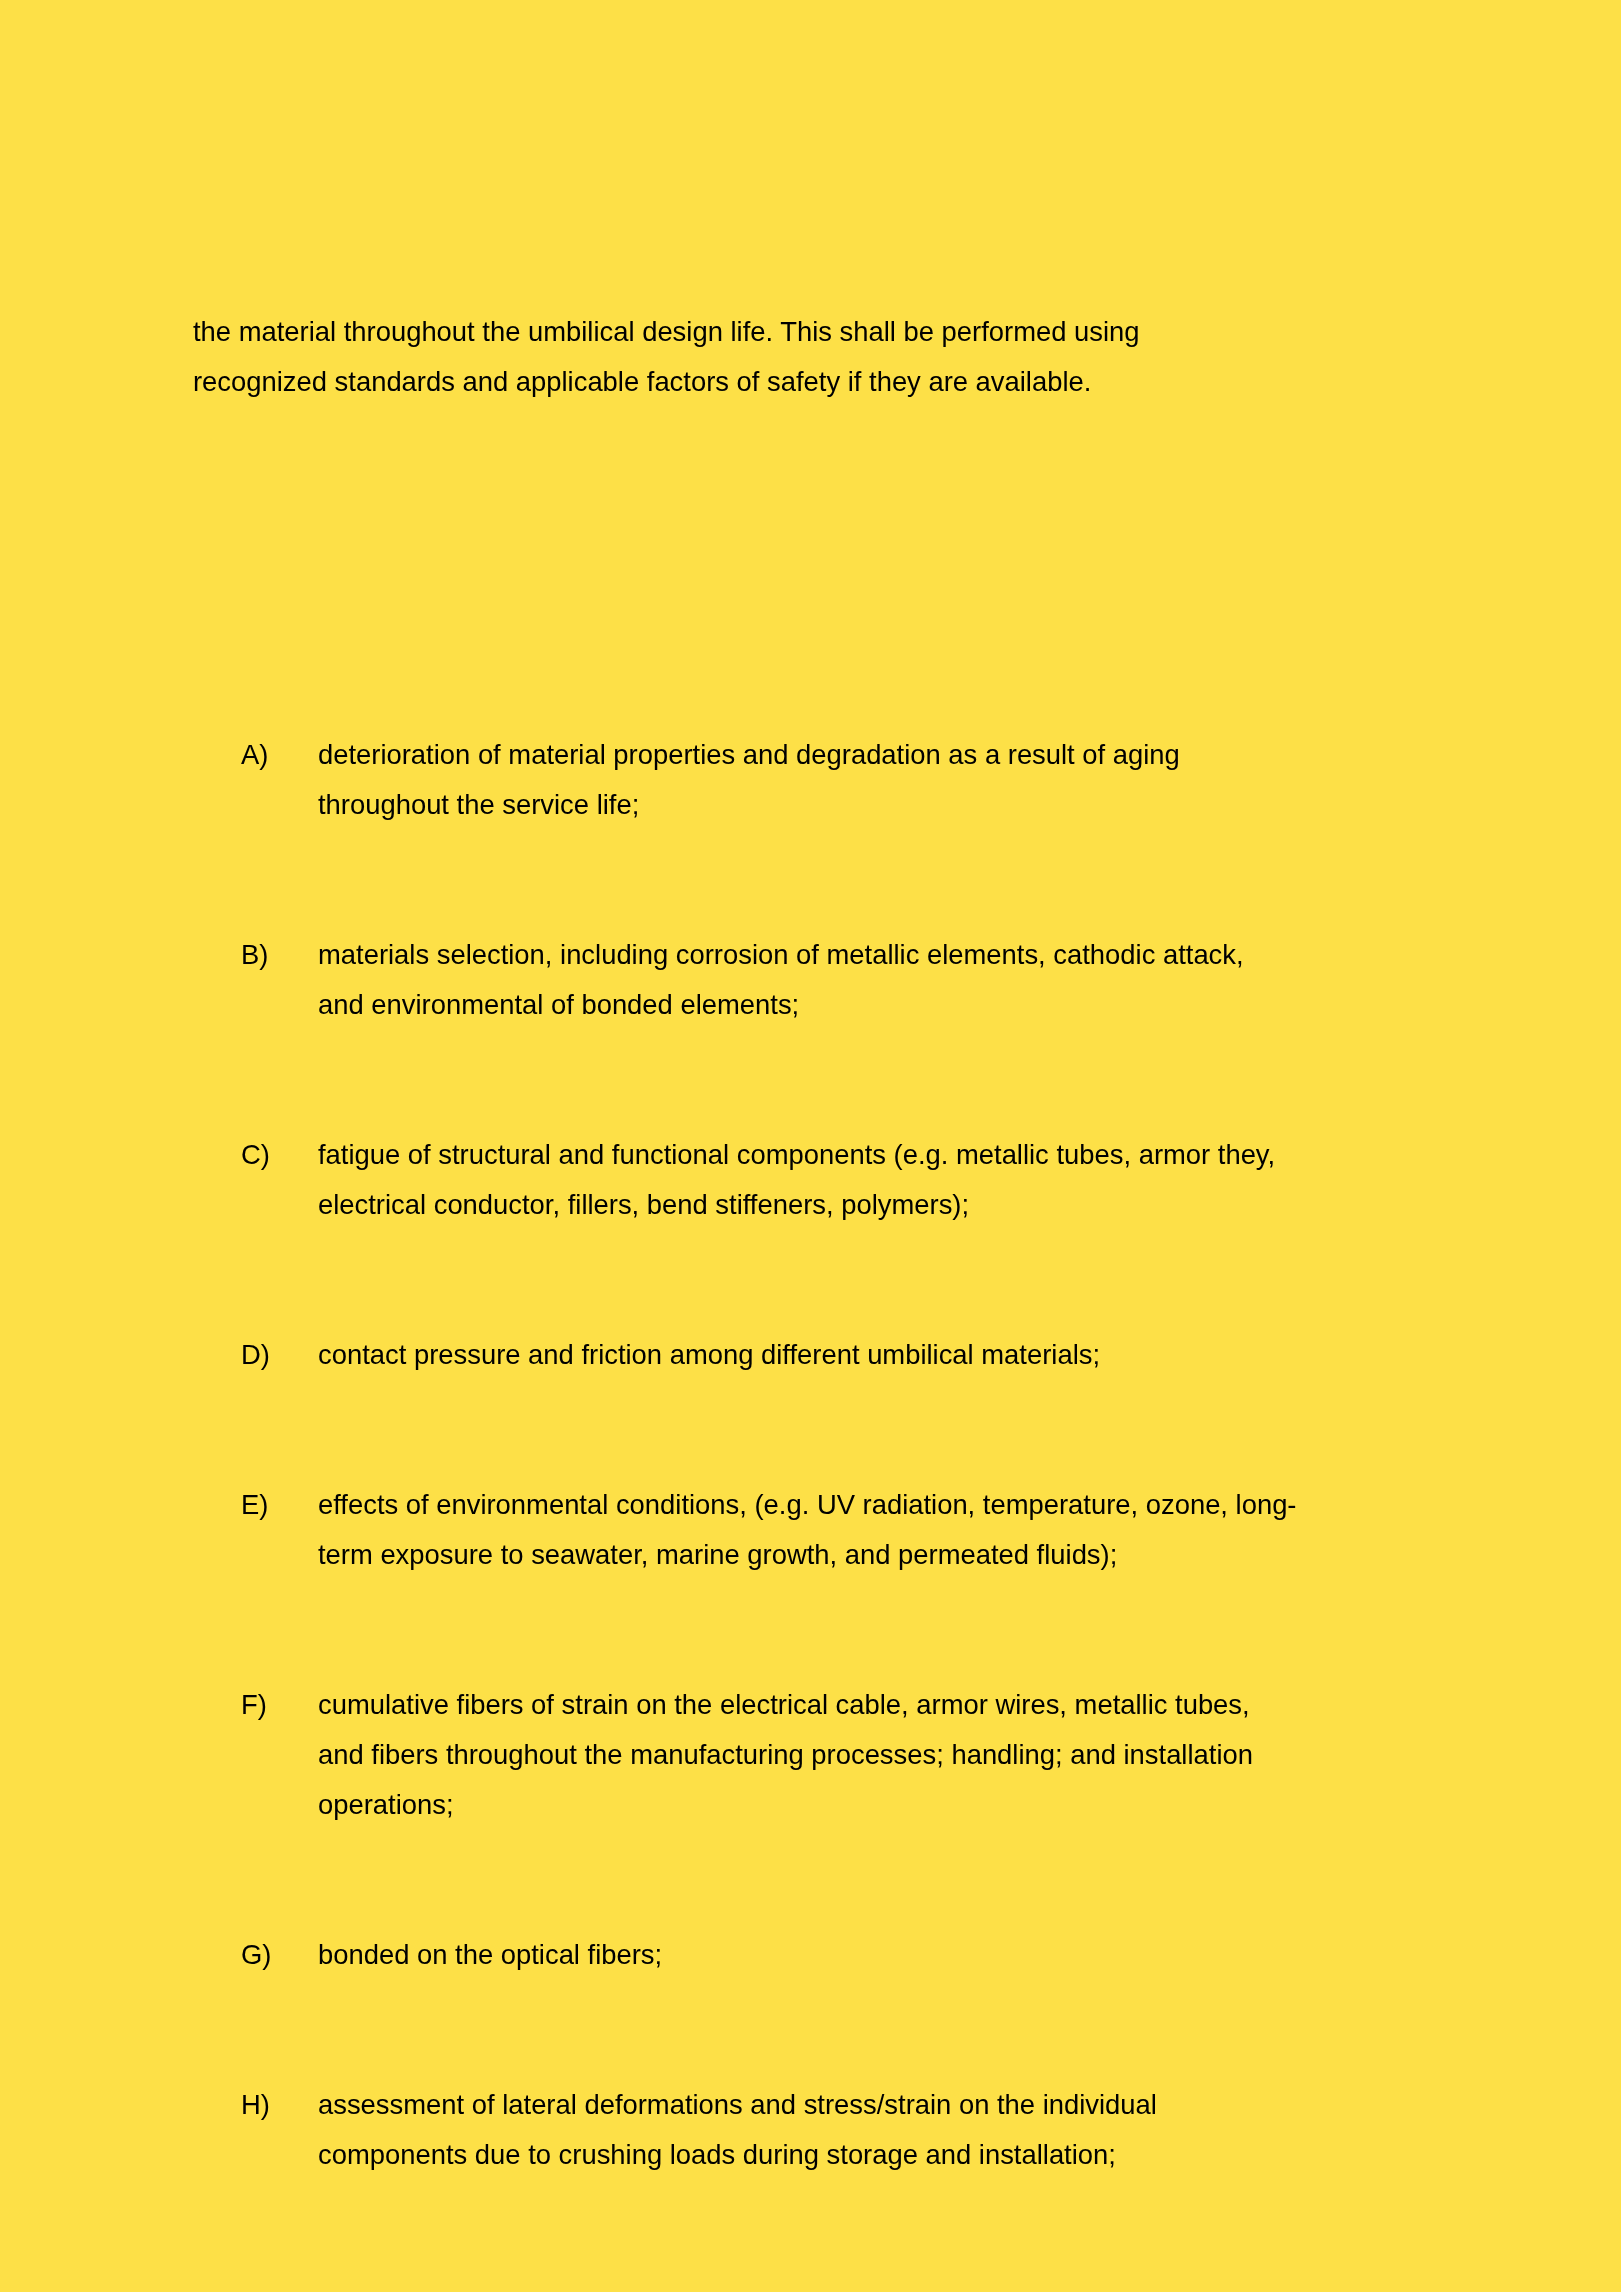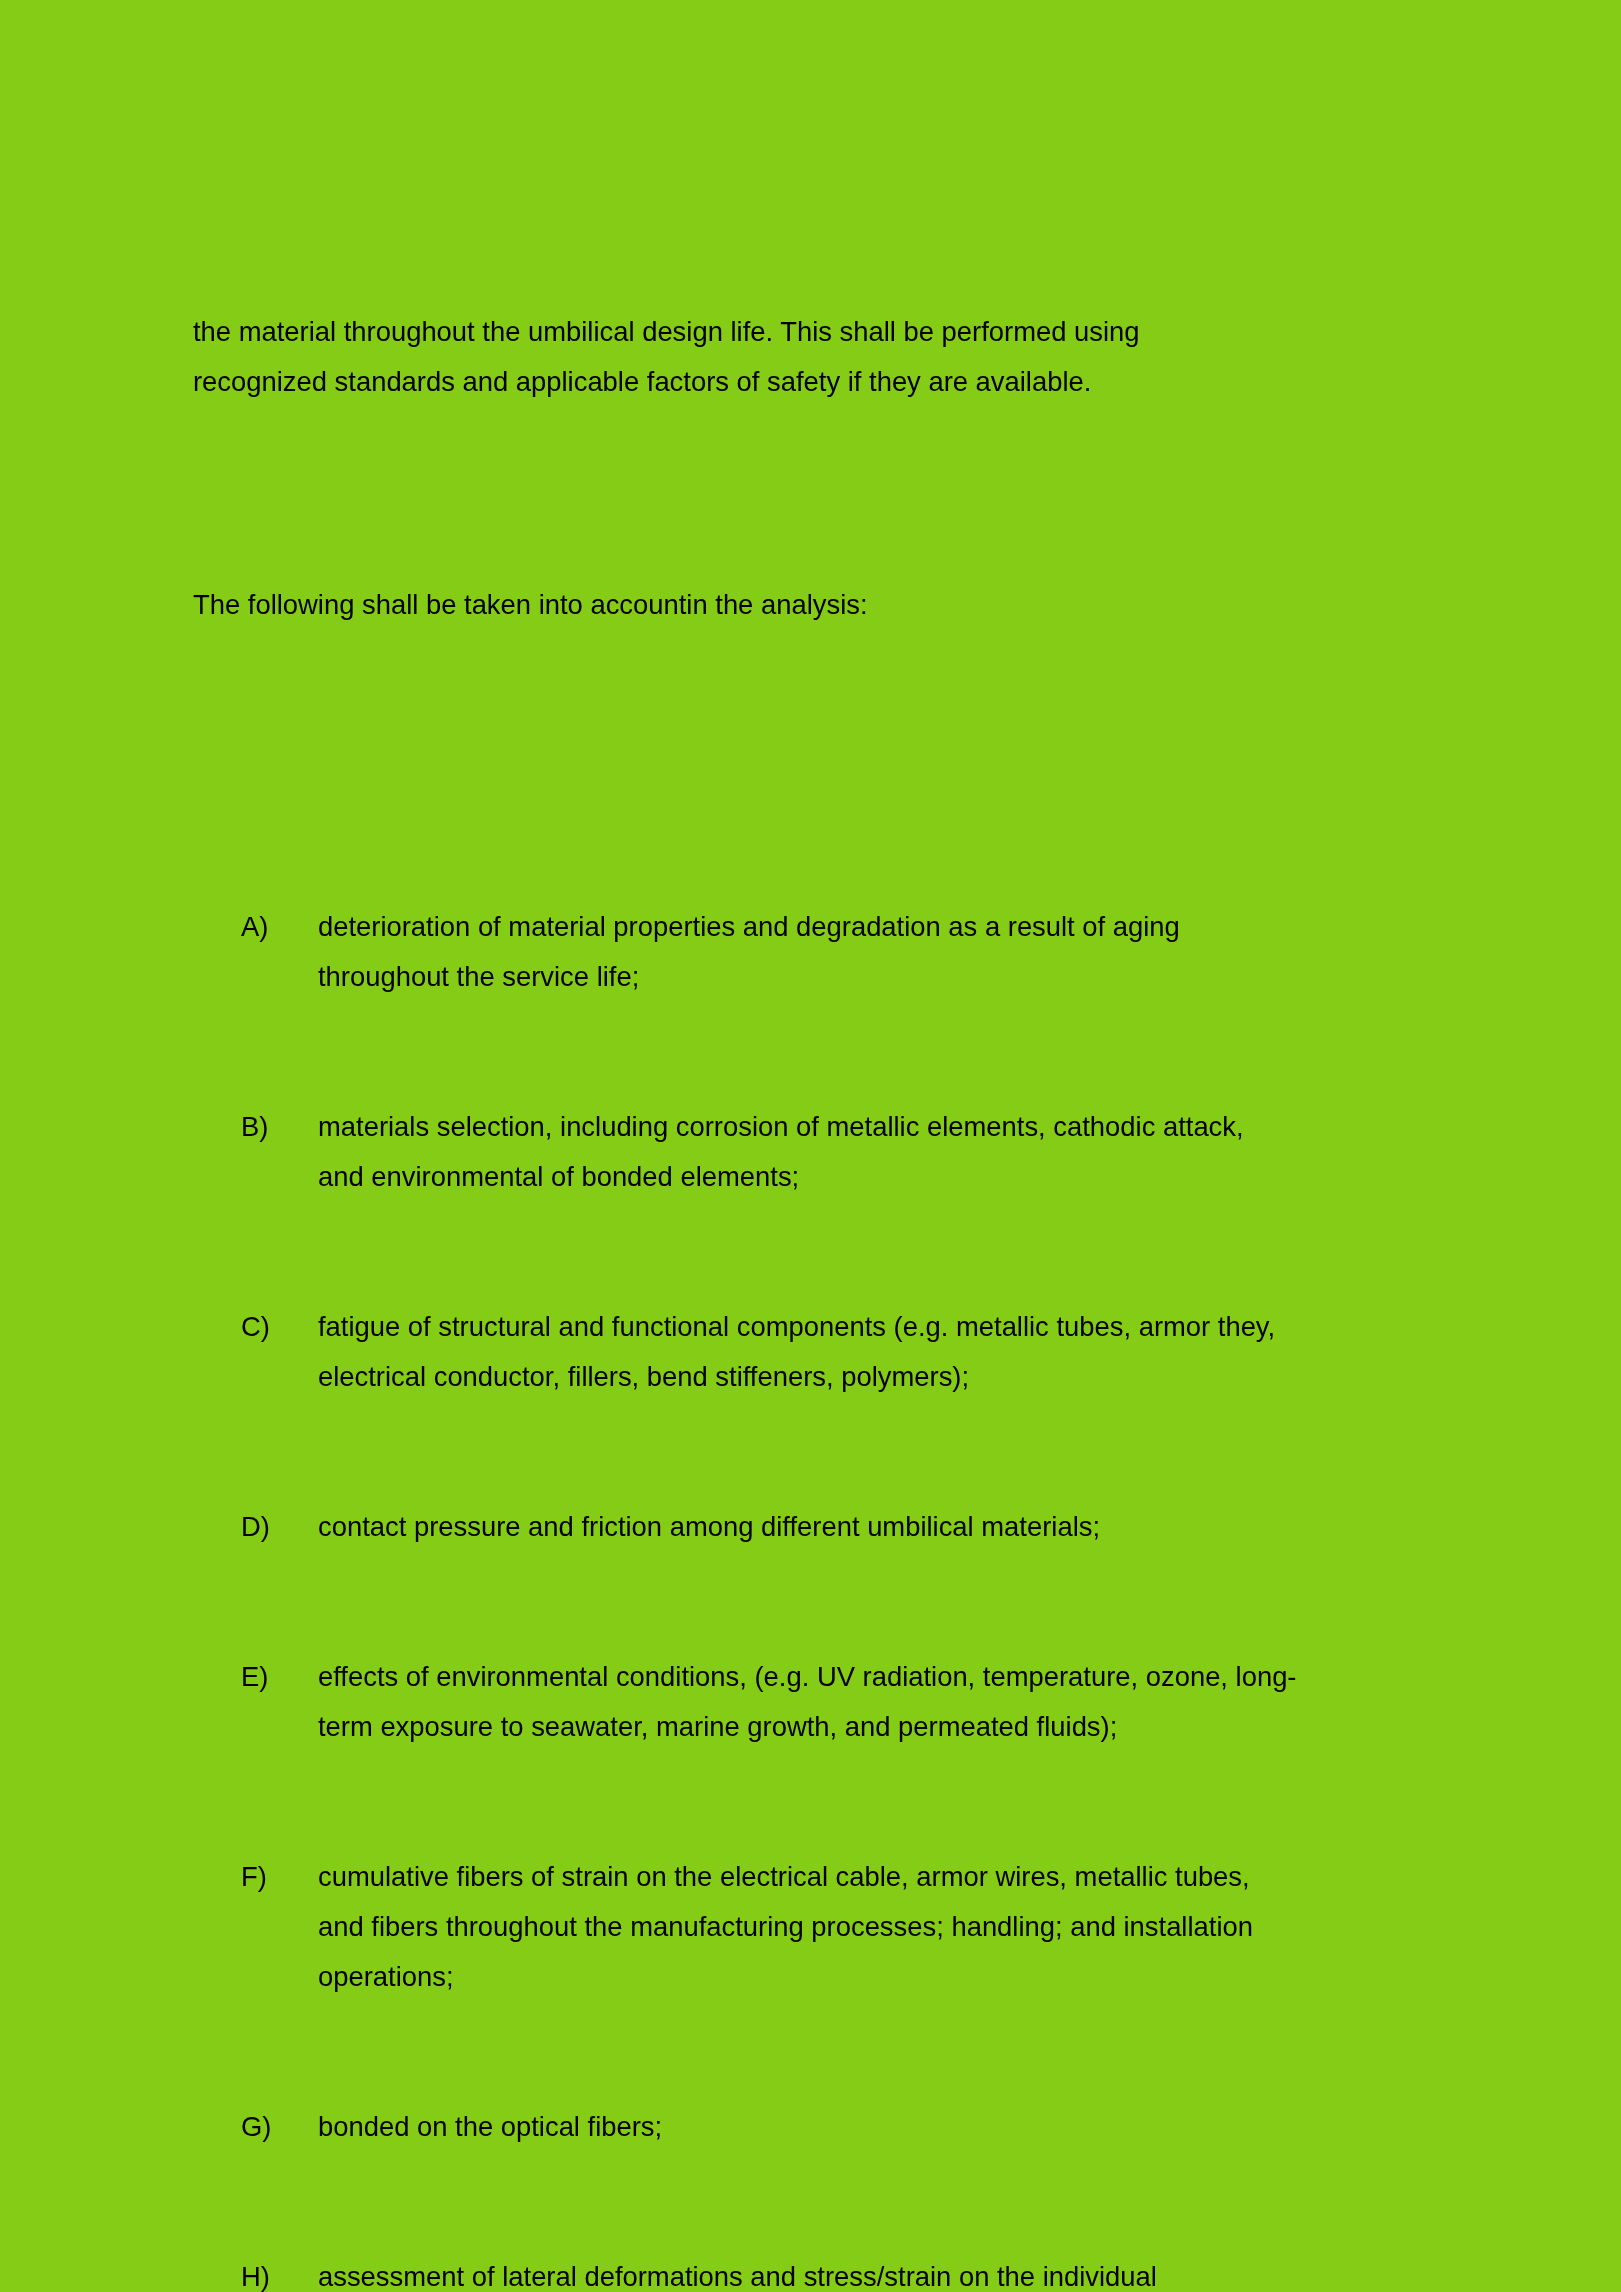--- a/index.html
+++ b/index.html
@@ -4,21 +4,21 @@
 <style>
   html, body {
     margin: 0;
     padding: 0;
     background: #ffffff;
   }
   .page {
     position: relative;
     width: 1621px;
     height: 2293px;
-    background: #84cc16;
+    background: #fde047;
     overflow: hidden;
     font-family: "Liberation Sans", sans-serif;
     color: #000000;
   }
   .content {
     position: absolute;
     left: 193px;
     top: 157px;
     width: 1294px;
     font-size: 27.4px;
@@ -47,21 +47,20 @@
 </style>
 </head>
 <body>
 
 <div class="page">
   <main class="content">
 
     <p class="doc-par">the material throughout the umbilical design life. This shall be performed using
 recognized standards and applicable factors of safety if they are available.</p>
 
-    <p class="doc-par">The following shall be taken into accountin the analysis:</p>
 
     <ol class="lettered-list">
       <li class="list-item">
         <span class="list-marker">A)</span>
         <span class="list-item-text">deterioration of material properties and degradation as a result of aging
 throughout the service life;</span>
       </li>
       <li class="list-item">
         <span class="list-marker">B)</span>
         <span class="list-item-text">materials selection, including corrosion of metallic elements, cathodic attack,

